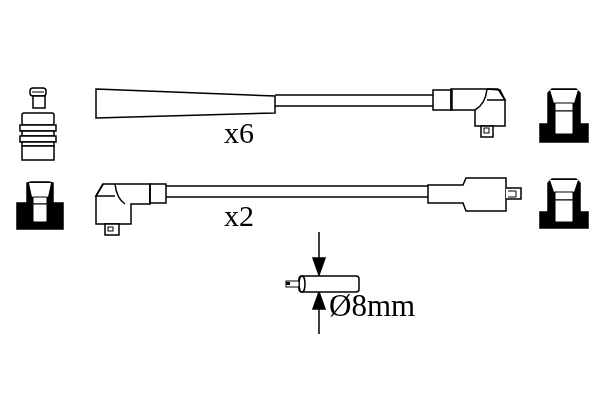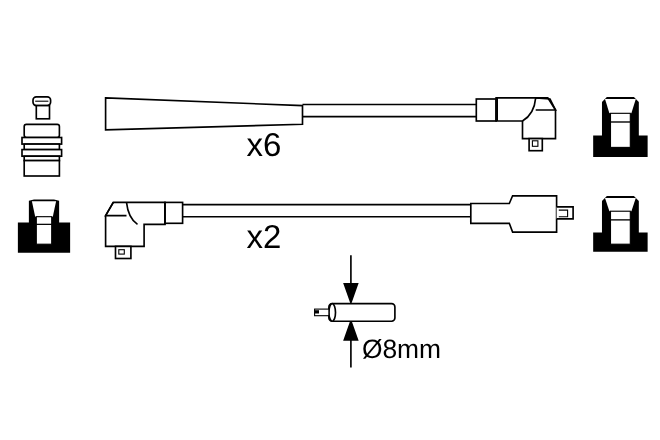--- a/index.html
+++ b/index.html
@@ -1,21 +1,21 @@
 <!DOCTYPE html>
 <html><head>
   <meta charset="utf-8">
   <style>
     html, body { margin:0; padding:0; background:#ffffff; }
     body { width:600px; height:400px; position:relative; overflow:hidden; font-family:"Liberation Sans", sans-serif; }
     svg.main { position:absolute; left:0; top:0; }
-    .label { position:absolute; color:#000; font-family:Liberation Sans, sans-serif; line-height:1; }
+    .label { position:absolute; color:#000; font-family:Liberation Serif, serif; line-height:1; }
     .qty1 { left:224px; top:118px; font-size:30px; }
     .qty2 { left:224px; top:201px; font-size:30px;text-align:right; }
-    .dia  { left:329px; top:306px; font-size:24px; }
+    .dia  { left:329px; top:290px; font-size:31px; }
   </style>
 </head>
 <body>
 
 <svg class="main" width="600" height="400" viewBox="0 0 600 400" xmlns="http://www.w3.org/2000/svg" fill="none" stroke="#000" stroke-width="1.5">
   <defs>
     <pattern id="hatch" width="3" height="3" patternUnits="userSpaceOnUse">
       <path d="M0,3 L3,0" stroke="#000" stroke-width="0.8"></path>
     </pattern>
   </defs>

